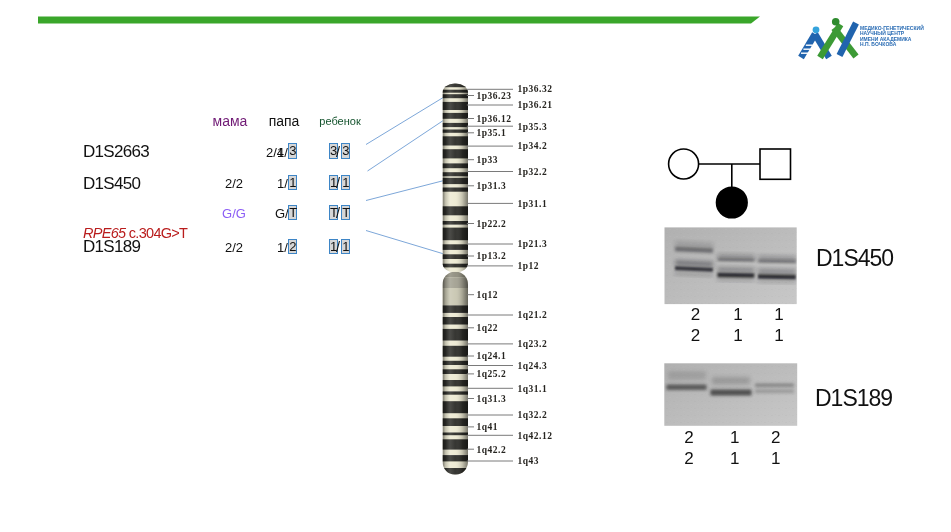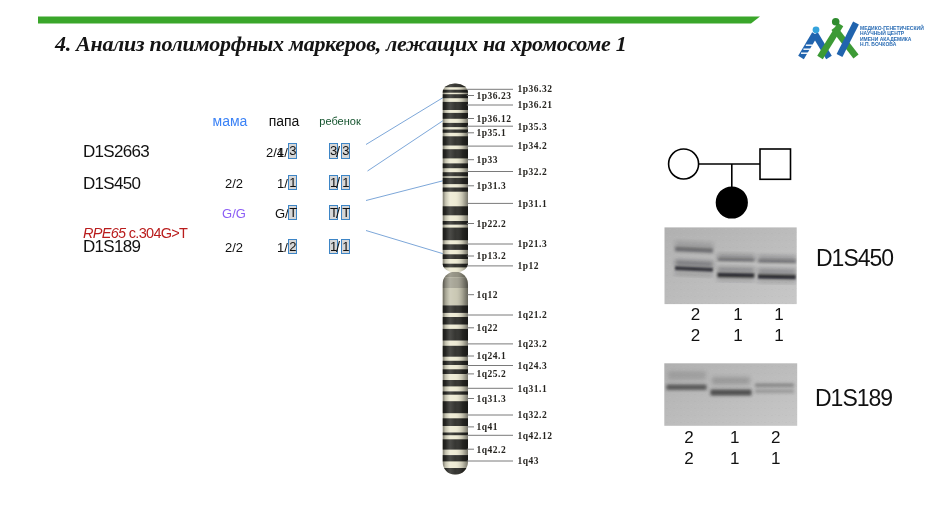--- a/index.html
+++ b/index.html
@@ -247,27 +247,25 @@
       <rect x="668" y="371.5" width="38" height="8" opacity="0.15" filter="url(#bl2)"></rect>
       <rect x="666.5" y="384.5" width="40" height="5.5" opacity="0.6" filter="url(#bl15)"></rect>
       <rect x="712" y="377" width="38" height="7.5" opacity="0.2" filter="url(#bl2)"></rect>
       <rect x="710.5" y="389.5" width="41" height="6" opacity="0.68" filter="url(#bl15)"></rect>
       <rect x="755" y="383.5" width="39" height="3.5" opacity="0.35" filter="url(#bl15)"></rect>
       <rect x="755" y="389.5" width="39" height="3.5" opacity="0.24" filter="url(#bl15)"></rect>
     </g>
   </g>
 </svg>
 
-<div class="abs" style="left:55px;top:31px;font-family:'Liberation Serif',serif;
-  font-style:italic;font-weight:bold;font-size:22px;letter-spacing:-0.3px;color:#141414;">4.&nbsp;Анализ полиморфных маркеров, лежащих на хромосоме 1</div>
 
 <div class="abs" style="left:860px;top:25.5px;font-size:5px;font-weight:bold;color:#2a6cb4;
   line-height:5.6px;">МЕДИКО-ГЕНЕТИЧЕСКИЙ<br>НАУЧНЫЙ ЦЕНТР<br>ИМЕНИ АКАДЕМИКА<br>Н.П. БОЧКОВА</div>
 
-<div class="abs ctr" style="left:230px;top:121px;font-size:14px;color:#3b82f6;">мама</div>
+<div class="abs ctr" style="left:230px;top:121px;font-size:14px;color:#701a75;">мама</div>
 <div class="abs ctr" style="left:284px;top:121px;font-size:14px;color:#111;">папа</div>
 <div class="abs ctr" style="left:340px;top:121px;font-size:11px;color:#14532d;">ребенок</div>
 
 <div class="abs" style="left:83px;top:142px;font-size:17px;letter-spacing:-0.7px;color:#111;">D1S2663</div>
 <div class="abs" style="left:83px;top:174px;font-size:17px;letter-spacing:-0.7px;color:#111;">D1S450</div>
 <div class="abs" style="left:83px;top:206px;font-size:14.5px;letter-spacing:-0.7px;color:#b91c1c;margin-top:19px;"><i>RPE65</i> c.304G&gt;T</div>
 <div class="abs" style="left:83px;top:237px;font-size:17px;letter-spacing:-0.7px;color:#111;">D1S189</div>
 
 <div class="abs ctr" style="left:234px;top:151.5px;font-size:13px;color:#111;margin-left:41px;">2/4</div>
 <div class="abs ctr" style="left:234px;top:183px;font-size:13px;color:#111;">2/2</div>

